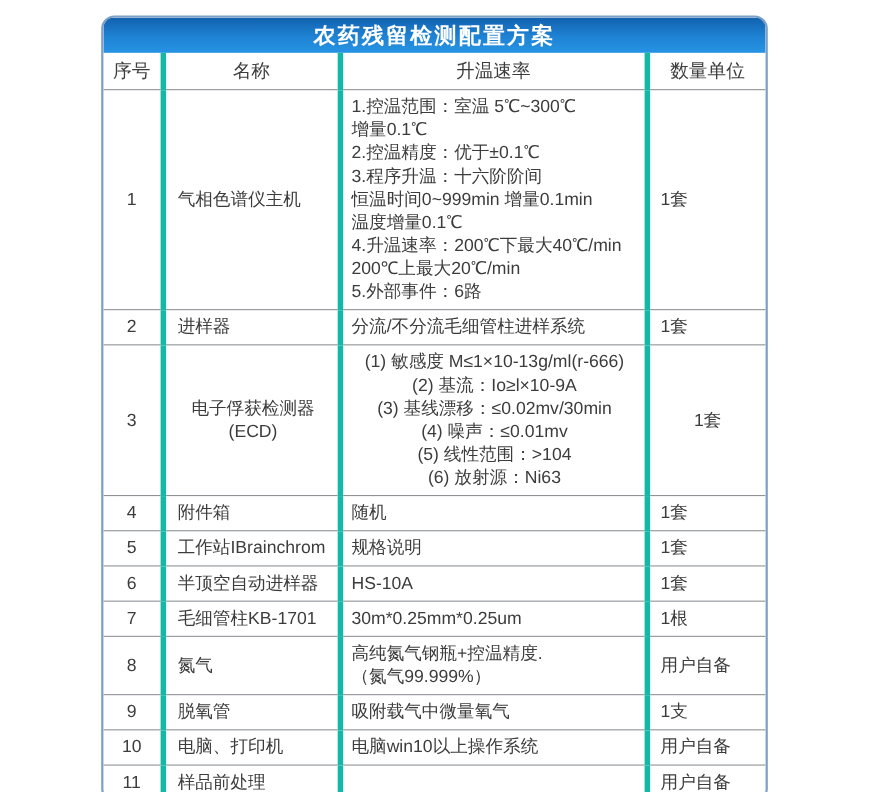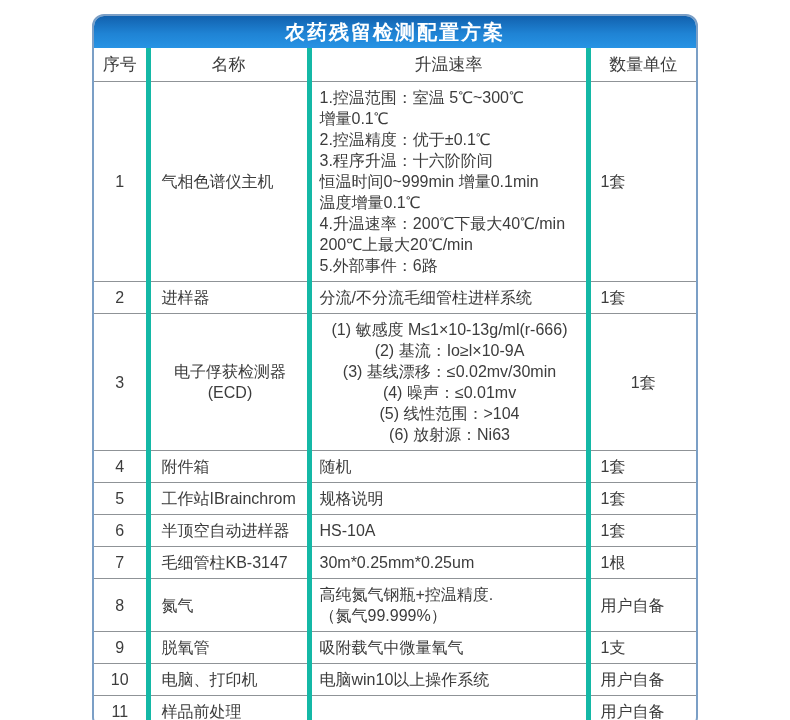--- a/index.html
+++ b/index.html
@@ -139,21 +139,21 @@
         <td class="cell-qty">1套</td>
       </tr>
       <tr class="row-single">
         <td class="cell-no">6</td>
         <td class="cell-name">半顶空自动进样器</td>
         <td class="cell-spec">HS-10A</td>
         <td class="cell-qty">1套</td>
       </tr>
       <tr class="row-single">
         <td class="cell-no">7</td>
-        <td class="cell-name">毛细管柱KB-3147</td>
+        <td class="cell-name">毛细管柱KB-1701</td>
         <td class="cell-spec">30m*0.25mm*0.25um</td>
         <td class="cell-qty">1根</td>
       </tr>
       <tr class="row-two">
         <td class="cell-no">8</td>
         <td class="cell-name">氮气</td>
         <td class="cell-spec">高纯氮气钢瓶+控温精度.
 （氮气99.999%）</td>
         <td class="cell-qty">用户自备</td>
       </tr>

